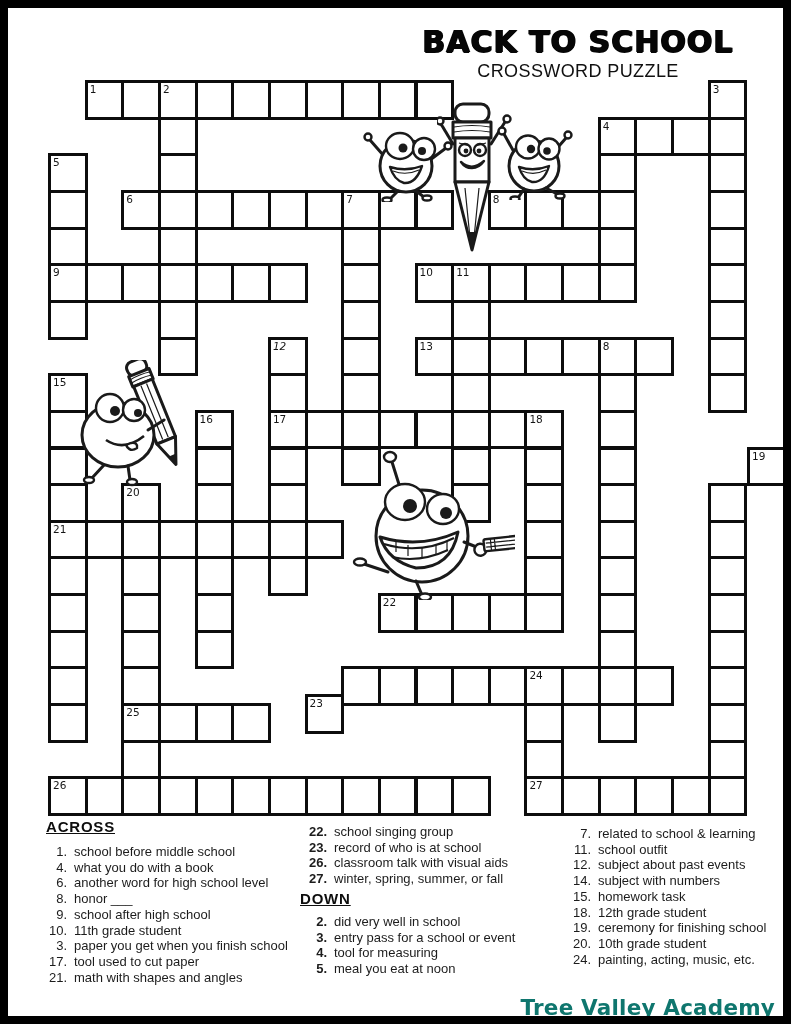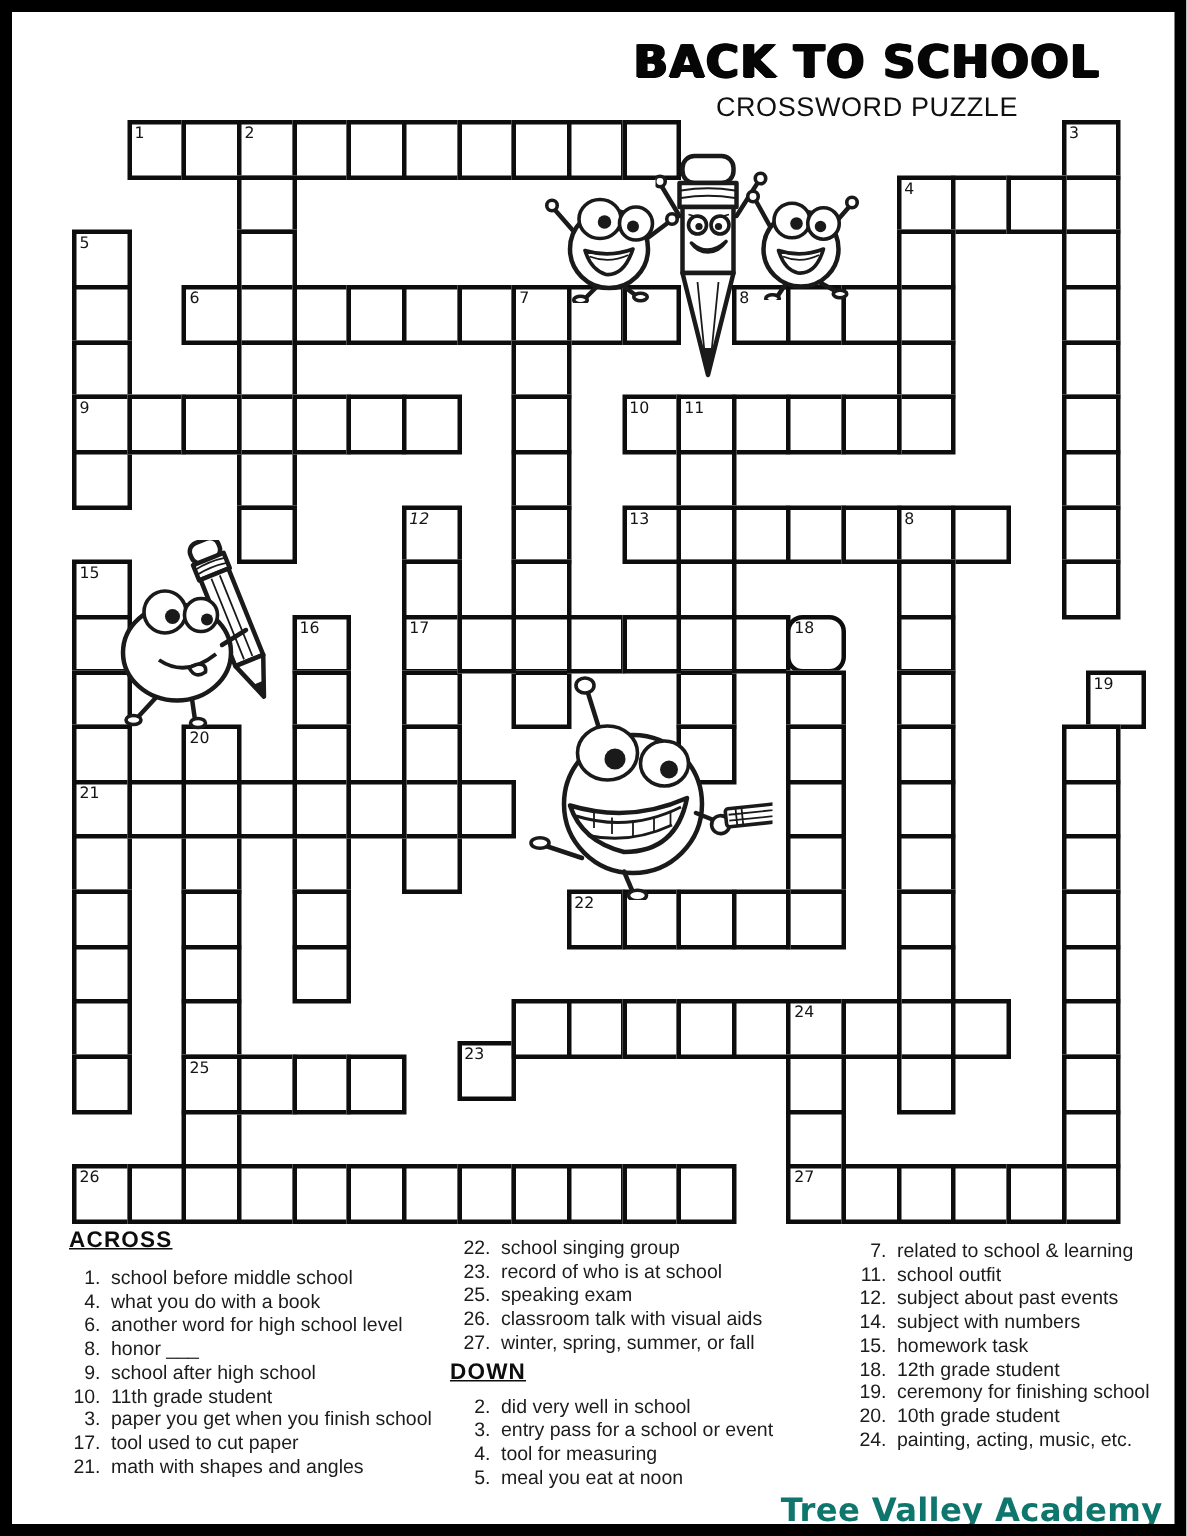--- a/index.html
+++ b/index.html
@@ -19,21 +19,21 @@
   .clue-col{position:absolute;z-index:6;color:#1c1c1c;}
   #clue-col-1{left:46px;top:818px;width:278px;}
   #clue-col-2{left:300px;top:824px;width:262px;}
   #clue-col-3{left:568px;top:826px;width:218px;}
   .clue-header{font-size:15px;font-weight:bold;text-decoration:underline;letter-spacing:0.8px;
     line-height:17px;margin-bottom:9px;color:#0d0d0d;}
   #clue-col-2 .clue-header{margin-top:3px;margin-bottom:7px;}
   .clue-row{display:flex;font-size:13px;line-height:15.7px;}
   .clue-num{text-align:right;padding-right:7px;flex-shrink:0;}
   #clue-col-1 .clue-num{width:21px;}
-  #clue-col-2 .clue-num{width:27px;}
+  #clue-col-2 .clue-num{width:27px;font-weight:bold;}
   #clue-col-3 .clue-num{width:23px;}
   .clue-text{white-space:nowrap;}
   .brand{position:absolute;right:16px;bottom:4px;z-index:20;
     font-family:"DejaVu Sans",sans-serif;font-weight:bold;font-size:21.5px;letter-spacing:0.2px;}
   svg .ln{fill:none;stroke:#1a1a1a;stroke-width:3;stroke-linecap:round;stroke-linejoin:round;}
   svg .fw{fill:#ffffff;stroke:#1a1a1a;stroke-width:3;stroke-linecap:round;stroke-linejoin:round;}
   svg .fw2{fill:#ffffff;stroke:#1a1a1a;stroke-width:2.4;stroke-linecap:round;stroke-linejoin:round;}
   svg .pk{fill:#1a1a1a;stroke:none;}
   svg .thin{fill:none;stroke:#1a1a1a;stroke-width:1.2;}
 </style>
@@ -191,29 +191,29 @@
     <div class="cell" style="left: 194.6px; top: 446.5px;"></div>
     <div class="cell" style="left: 194.6px; top: 483.15px;"></div>
     <div class="cell" style="left: 194.6px; top: 519.8px;"></div>
     <div class="cell" style="left: 194.6px; top: 556.45px;"></div>
     <div class="cell" style="left: 194.6px; top: 593.1px;"></div>
     <div class="cell" style="left: 194.6px; top: 629.75px;"></div>
     <div class="cell" style="left: 304.55px; top: 409.85px;"></div>
     <div class="cell" style="left: 377.85px; top: 409.85px;"></div>
     <div class="cell" style="left: 414.5px; top: 409.85px;"></div>
     <div class="cell" style="left: 487.8px; top: 409.85px;"></div>
-    <div class="cell" style="left: 524.45px; top: 409.85px; border-radius: 11px;">
+    <div class="cell" style="left: 524.45px; top: 409.85px;">
       <span class="cellnum">18</span>
     </div>
     <div class="cell" style="left: 524.45px; top: 446.5px;"></div>
     <div class="cell" style="left: 524.45px; top: 483.15px;"></div>
     <div class="cell" style="left: 524.45px; top: 519.8px;"></div>
     <div class="cell" style="left: 524.45px; top: 556.45px;"></div>
     <div class="cell" style="left: 524.45px; top: 593.1px;"></div>
-    <div class="cell" style="left: 724px; top: 446.5px;">
+    <div class="cell" style="left: 747px; top: 446.5px;">
       <span class="cellnum">19</span>
     </div>
     <div class="cell" style="left: 707.7px; top: 483.15px;"></div>
     <div class="cell" style="left: 707.7px; top: 519.8px;"></div>
     <div class="cell" style="left: 707.7px; top: 556.45px;"></div>
     <div class="cell" style="left: 707.7px; top: 593.1px;"></div>
     <div class="cell" style="left: 707.7px; top: 629.75px;"></div>
     <div class="cell" style="left: 707.7px; top: 666.4px;"></div>
     <div class="cell" style="left: 707.7px; top: 703.05px;"></div>
     <div class="cell" style="left: 707.7px; top: 739.7px;"></div>
@@ -429,24 +429,20 @@
 <div class="clue-col" id="clue-col-2">
     <div class="clue-row">
       <span class="clue-num">22.</span>
       <span class="clue-text">school singing group</span>
     </div>
     <div class="clue-row">
       <span class="clue-num">23.</span>
       <span class="clue-text">record of who is at school</span>
     </div>
     <div class="clue-row">
-      <span class="clue-num">25.</span>
-      <span class="clue-text">speaking exam</span>
-    </div>
-    <div class="clue-row">
       <span class="clue-num">26.</span>
       <span class="clue-text">classroom talk with visual aids</span>
     </div>
     <div class="clue-row">
       <span class="clue-num">27.</span>
       <span class="clue-text">winter, spring, summer, or fall</span>
     </div>
     <div class="clue-header">DOWN</div>
     <div class="clue-row">
       <span class="clue-num">2.</span>

